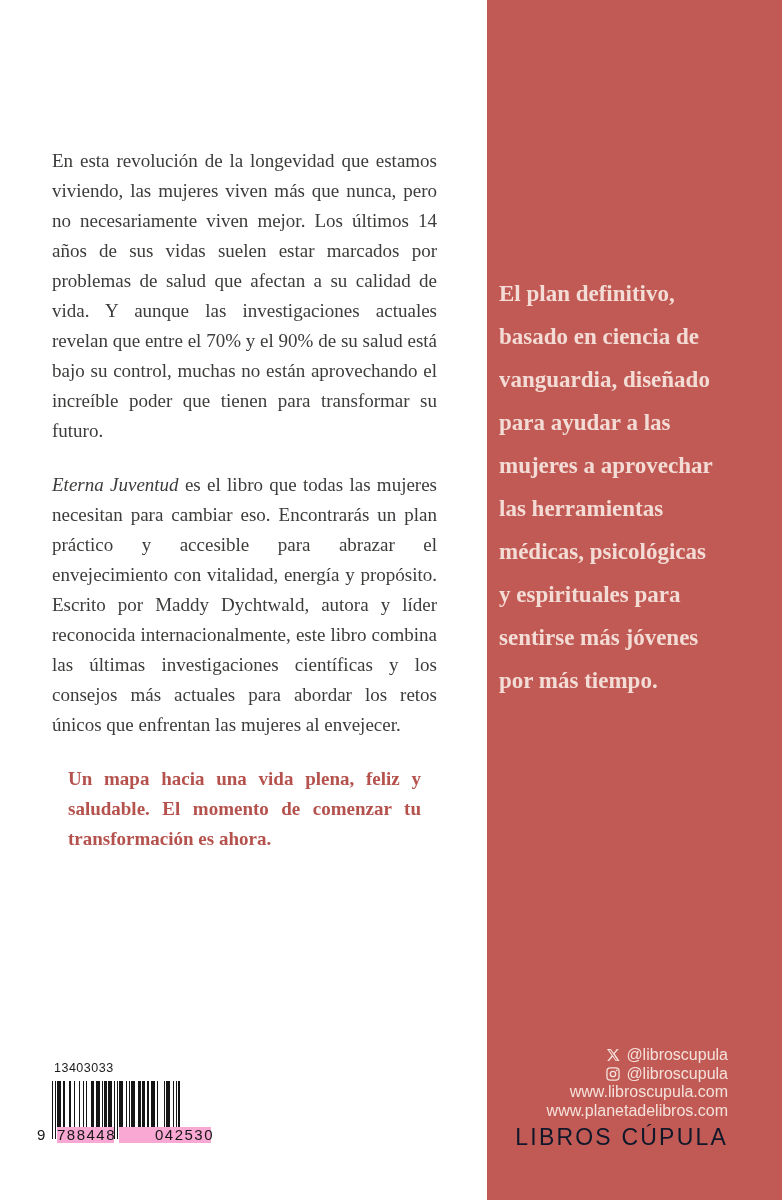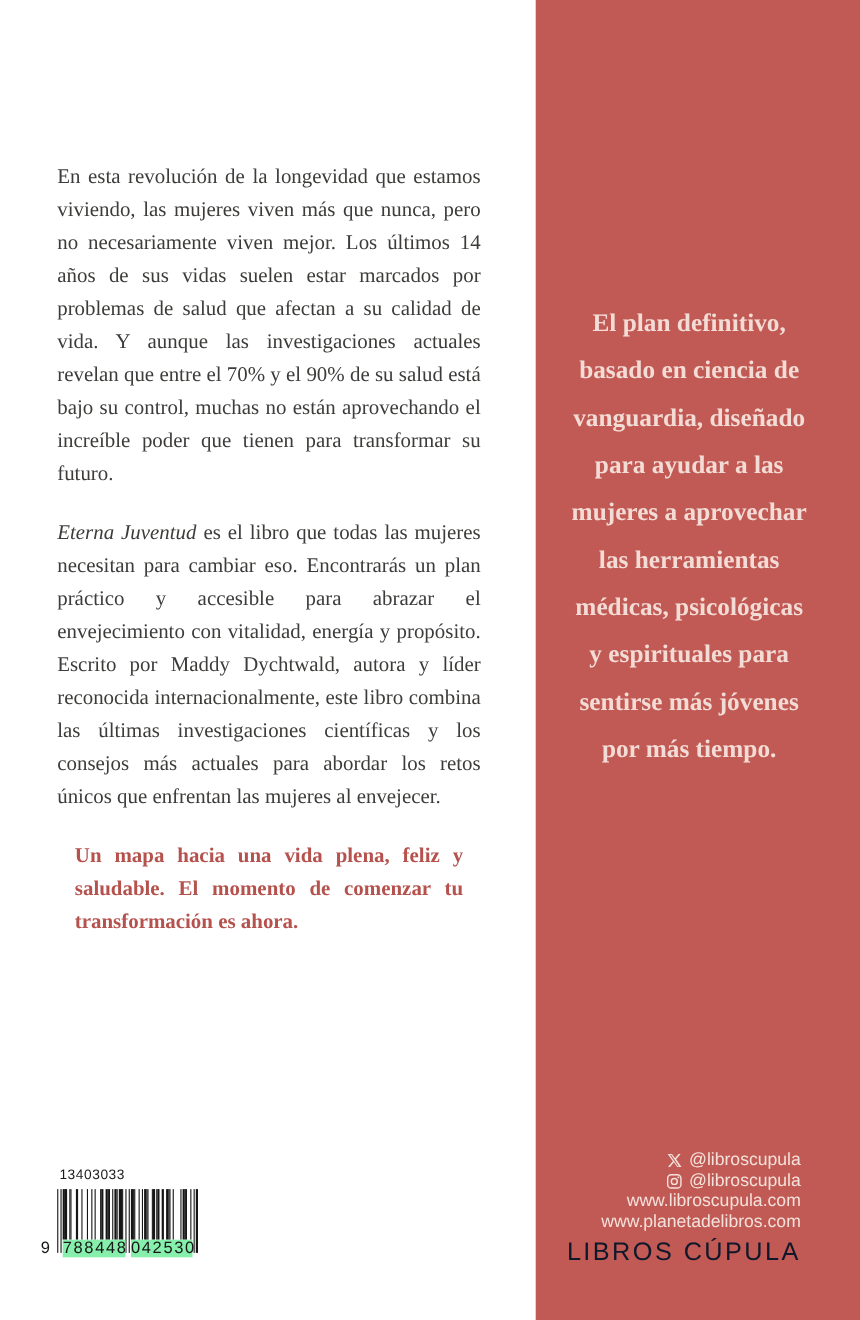--- a/index.html
+++ b/index.html
@@ -45,21 +45,20 @@
     top: 0;
     width: 295px;
     height: 1200px;
     background: #c15a54;
   }
   .quote {
     position: absolute;
     top: 272px;
     left: 12px;
     right: 28px;
-    text-align: center;
     font-weight: bold;
     font-size: 23px;
     line-height: 43px;
     color: #f4dcd6;
     white-space: pre-line;
     font-family: "Liberation Serif", serif;
   }
 
   
   .social {
@@ -105,26 +104,26 @@
   .bars-wrap { position: relative; width: 127px; height: 62px; }
   .bars { display: flex; width: 127px; height: 58px; align-items: flex-start; }
   .module { flex: 1 1 auto; height: 46px; }
   .module.bar { background: #161616; }
   .module.bar.guard { height: 58px; }
   .ean-d {
     position: absolute;
     top: 46px;
     font-size: 15px;
     line-height: 16px;
-    background: #86efac;
+    background: #f9a8d4;
     color: #161616;
   }
   .ean-9  { left: -15px; background: transparent; }
   .ean-g1 { left: 5px;  width: 57px; text-align: center; letter-spacing: 1.5px; }
-  .ean-g2 { left: 67px; width: 56px; text-align: center; letter-spacing: 1.5px; }
+  .ean-g2 { left: 67px; width: 56px; text-align: center; letter-spacing: 1.5px; padding-left: 36px; }
 
   
   .pefc { position: absolute; left: 359px; top: 1062px; width: 76px; height: 86px; }
 </style>
 </head>
 <body>
 
 <div class="page">
 
   <div class="left-col">

